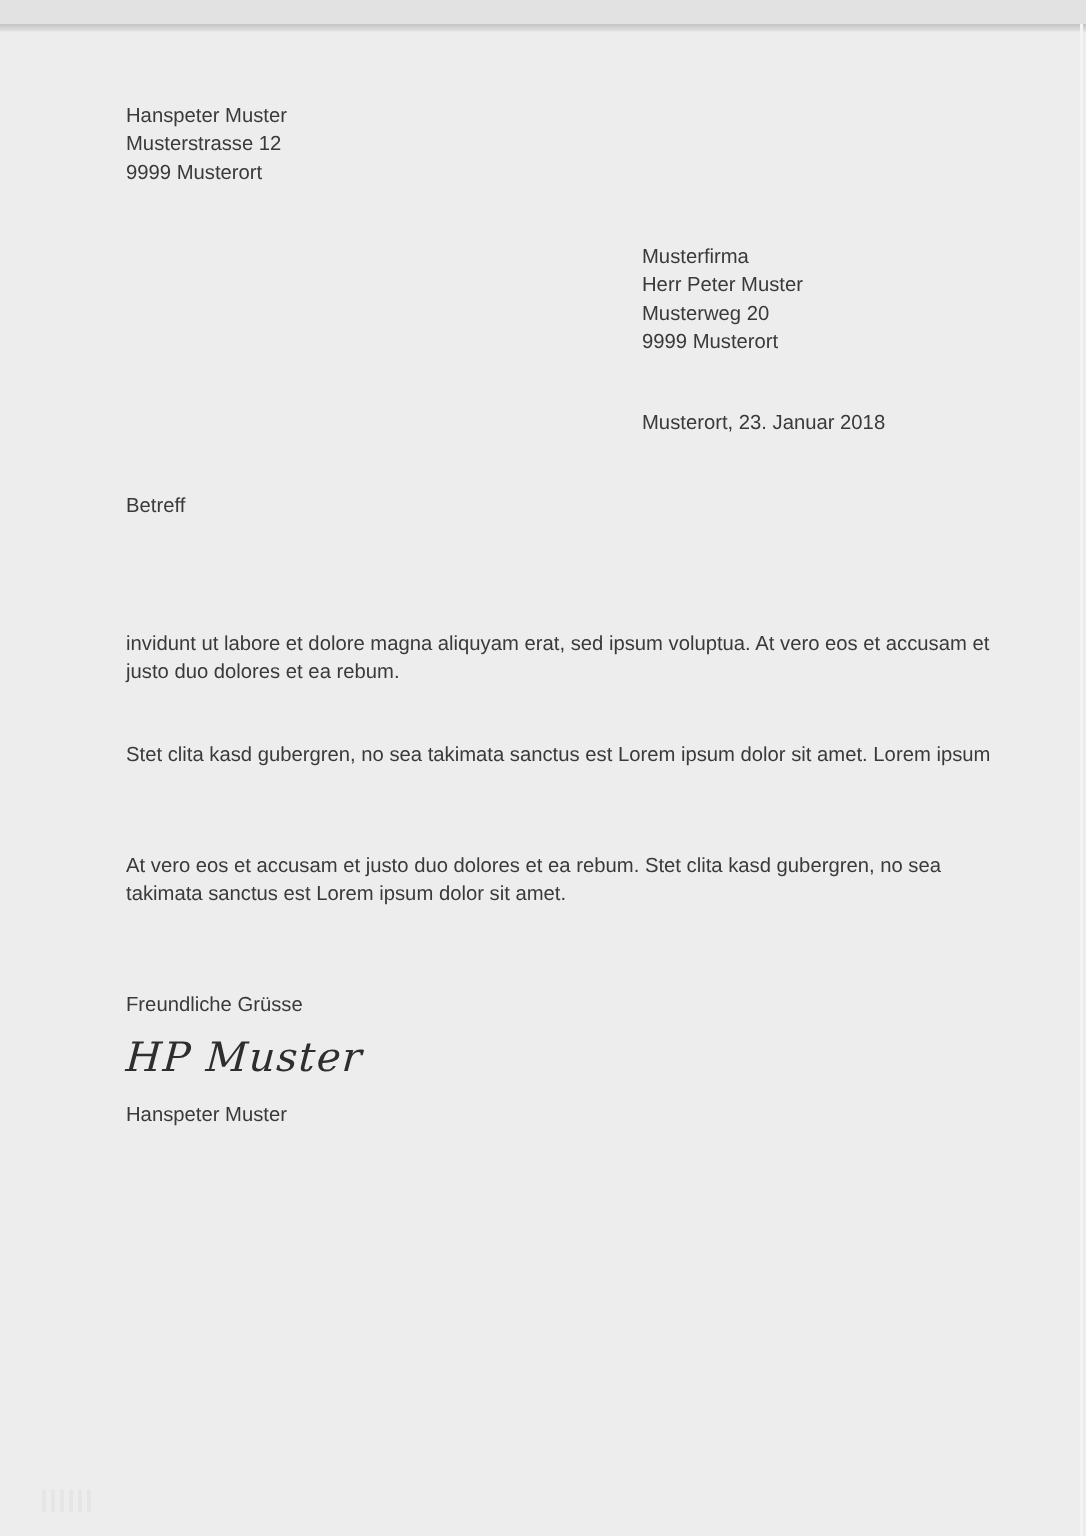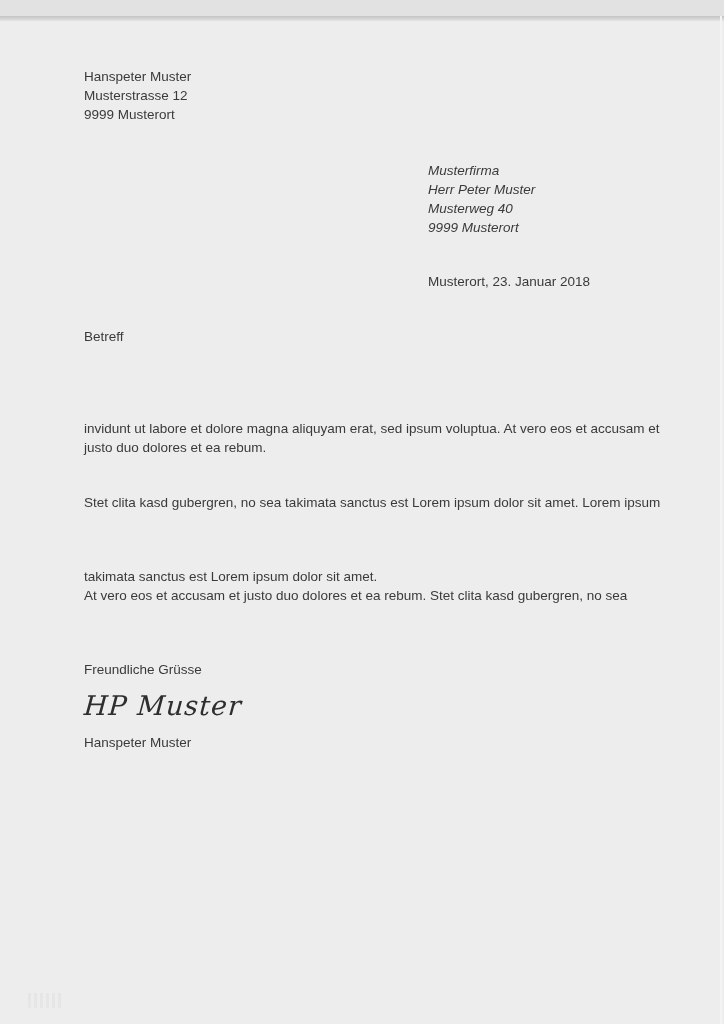--- a/index.html
+++ b/index.html
@@ -27,21 +27,21 @@
   .bottom-edge {
     position: absolute; left: 0; bottom: 0; width: 724px; height: 9px;
     background: linear-gradient(to bottom, #ededed 0%, #f3f3f3 45%, #fafafa 75%, #f0f0f0 100%);
   }
   .right-edge {
     position: absolute; right: 2px; top: 0; width: 2px; height: 1024px;
     background: #f4f4f4;
   }
   .block { position: absolute; }
   .sender    { left: 84px; top: 51px; }
-  .recipient { left: 428px; top: 145px; font-style: italic; }
+  .recipient { left: 428px; top: 145px; }
   .dateline  { left: 428px; top: 256px; }
   .subject   { left: 84px; top: 311px; font-weight: normal; }
   .salutation{ left: 84px; top: 367px; }
   .para      { left: 84px; width: 585px; }
   .p1 { top: 403px; }
   .p2 { top: 477px; }
   .p3 { top: 551px; }
   .closing   { left: 84px; top: 644px; }
   .signature {
     left: 83px; top: 674px;
@@ -73,41 +73,41 @@
 
   <div class="block sender">
     <div>Hanspeter Muster</div>
     <div>Musterstrasse 12</div>
     <div>9999 Musterort</div>
   </div>
 
   <div class="block recipient">
     <div>Musterfirma</div>
     <div>Herr Peter Muster</div>
-    <div>Musterweg 40</div>
+    <div>Musterweg 20</div>
     <div>9999 Musterort</div>
   </div>
 
   <div class="block dateline">Musterort, 23. Januar 2018</div>
 
   <div class="block subject">Betreff</div>
 
 
   <div class="block para p1">
     <div>invidunt ut labore et dolore magna aliquyam erat, sed ipsum voluptua. At vero eos et accusam et</div>
     <div>justo duo dolores et ea rebum.</div>
   </div>
 
   <div class="block para p2">
     <div>Stet clita kasd gubergren, no sea takimata sanctus est Lorem ipsum dolor sit amet. Lorem ipsum</div>
   </div>
 
   <div class="block para p3">
+    <div>At vero eos et accusam et justo duo dolores et ea rebum. Stet clita kasd gubergren, no sea</div>
     <div>takimata sanctus est Lorem ipsum dolor sit amet.</div>
-    <div>At vero eos et accusam et justo duo dolores et ea rebum. Stet clita kasd gubergren, no sea</div>
   </div>
 
   <div class="block closing">Freundliche Grüsse</div>
 
   <div class="block signature">HP Muster</div>
 
   <div class="block signer">Hanspeter Muster</div>
 
   <div class="watermark"></div>
 

